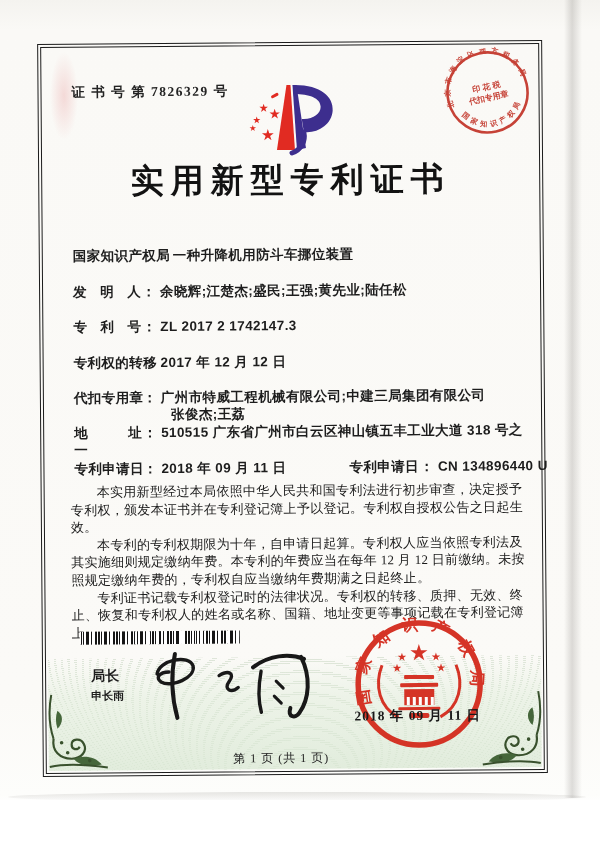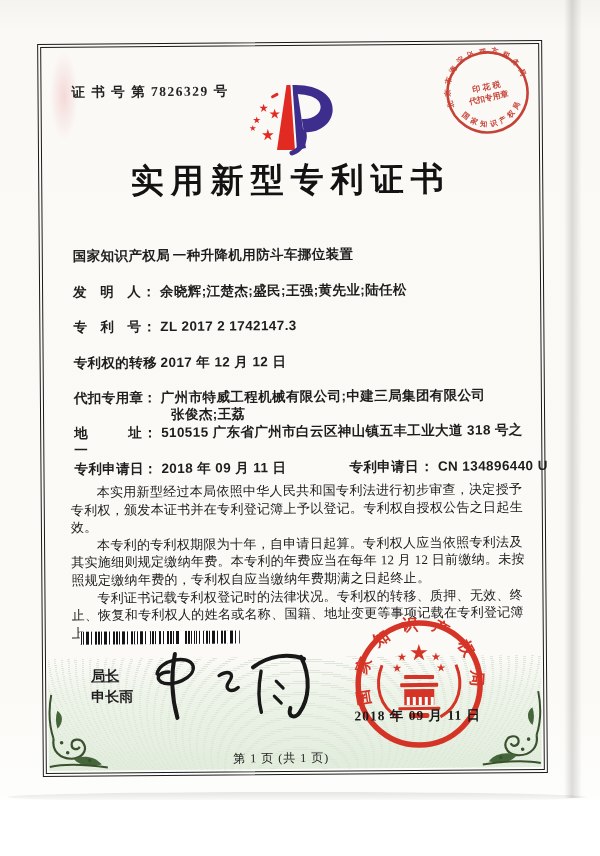--- a/index.html
+++ b/index.html
@@ -42,22 +42,22 @@
   .paras{position:absolute;left:26px;top:436px;width:458px;z-index:3;
     font-family:"Liberation Serif","DejaVu Serif",serif;font-size:13px;line-height:17.6px;
     color:#1b1b1b;letter-spacing:.3px;}
   .paras p{margin:0;text-indent:2em;}
 
   .barcode{position:absolute;left:34px;top:584px;width:160px;height:13px;z-index:3;
     background:
       repeating-linear-gradient(90deg,#ffffff 0 1px,transparent 1px 9px,#ffffff 9px 10px,transparent 10px 23px),
       repeating-linear-gradient(90deg,#161616 0 2px,#fff 2px 3px,#161616 3px 4px,#fff 4px 6px,#161616 6px 9px,#fff 9px 11px,#161616 11px 12px,#fff 12px 15px,#161616 15px 17px,#fff 17px 18px);}
 
-  .director-title{position:absolute;left:45px;top:620px;font-size:14px;font-weight:700;color:#1d1d1d;z-index:3;text-decoration:underline;}
-  .director-name{position:absolute;left:45px;top:641px;font-size:14px;font-weight:700;color:#1d1d1d;z-index:3;}
+  .director-title{position:absolute;left:45px;top:620px;font-size:14px;font-weight:700;color:#1d1d1d;z-index:3;}
+  .director-name{position:absolute;left:45px;top:641px;font-size:11px;font-weight:700;color:#1d1d1d;z-index:3;}
   .signature{position:absolute;left:95px;top:593px;z-index:4;}
 
   .grant-seal{position:absolute;left:306px;top:572px;z-index:4;opacity:.95;}
   .seal-date{position:absolute;left:308px;top:662px;z-index:6;font-family:"Liberation Serif","DejaVu Serif",serif;
     font-size:13.5px;font-weight:700;letter-spacing:1px;color:#191919;white-space:nowrap;}
 
   .page-footer{position:absolute;left:0;top:704px;width:100%;text-align:center;padding-right:28px;box-sizing:border-box;
     font-family:"Liberation Serif","DejaVu Serif",serif;font-size:12px;letter-spacing:1px;color:#222;z-index:3;}
 
   .band{position:absolute;left:2px;right:2px;bottom:2px;height:112px;z-index:1;pointer-events:none;

